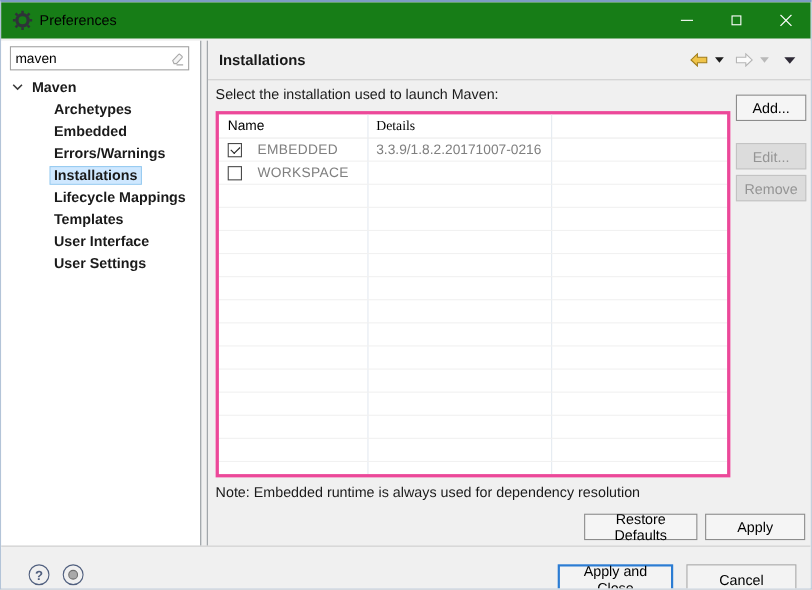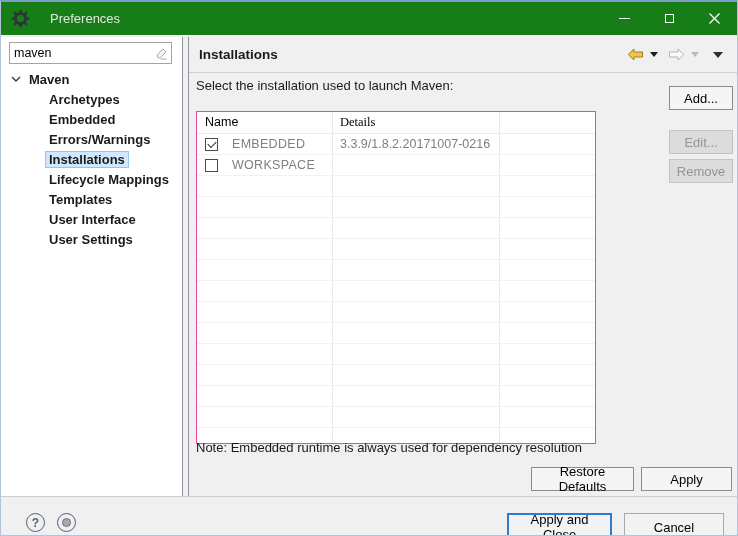--- a/index.html
+++ b/index.html
@@ -6,21 +6,21 @@
   *{box-sizing:border-box;}
   .window{
     position:relative;width:738px;height:536px;overflow:hidden;
     border:1px solid #b3c4d8;border-top:2px solid #7e9cc4;
     background:#f0f0f0;
     font-family:"Liberation Sans","DejaVu Sans",sans-serif;font-size:13px;color:#1a1a1a;
   }
   
   .titlebar{height:33px;background:#177d17;display:flex;align-items:center;}
   .gear{margin-left:10px;display:flex;align-items:center;}
-  .win-title{color:#e5e5e5;margin-left:20px;font-size:13px;}
+  .win-title{color:#000000;margin-left:6px;font-size:13px;}
   .win-controls{margin-left:auto;display:flex;height:33px;}
   .win-btn{width:45px;height:33px;display:flex;align-items:center;justify-content:center;cursor:default;}
   .glyph-min{width:11px;height:1px;background:#fff;}
   .glyph-max{width:9px;height:9px;border:1px solid #fff;}
   
   .main{position:absolute;top:35px;left:0;right:0;height:462px;display:flex;}
   .sidebar{width:182px;background:#fff;border-right:1px solid #90969b;position:relative;}
   .sash{width:6px;background:#f0f0f0;border-right:1px solid #90969b;}
   .rightpanel{flex:1;position:relative;background:#f0f0f0;}
   
@@ -39,21 +39,21 @@
   .panel-title{font-weight:bold;font-size:13.5px;}
   .nav{margin-left:auto;display:flex;align-items:center;}
   .caret{width:0;height:0;border-left:4px solid transparent;border-right:4px solid transparent;border-top:5px solid #1d1d1d;margin-left:6px;}
   .caret.light{border-top-color:#b9b9b9;}
   .caret.dark{border-top-color:#2e2a36;margin-left:14px;border-left-width:5px;border-right-width:5px;border-top-width:6px;}
   .navgap{width:10px;}
   
   .desc{position:absolute;left:7px;top:41px;}
   .note{position:absolute;left:7px;top:403px;}
   
-  .mtable{position:absolute;left:7px;top:64px;width:400px;height:333px;background:#fff;border:1px solid #ec4899;overflow:hidden;margin-top:10px;}
+  .mtable{position:absolute;left:7px;top:64px;width:468px;height:333px;background:#fff;border:3px solid #ec4899;overflow:hidden;}
   .vline{position:absolute;top:0;bottom:0;width:1px;background:#e4eaf1;}
   .thead{position:relative;height:22px;border-bottom:1px solid #ececec;font-size:12.5px;color:#000;}
   .thead span{position:absolute;top:3px;}
   .th-name{left:8px;}
   .th-details{left:143px;font-family:Liberation Serif, serif;}
   .trow{position:relative;height:21px;border-bottom:1px solid #f1f1f1;font-size:12.5px;color:#7f7f7f;}
   .cbx{position:absolute;left:8px;top:4px;width:13px;height:13px;border:1px solid #4a4a4a;background:#fff;}
   .cbx.checked::after{content:"";position:absolute;left:2px;top:2px;width:7px;height:4px;border-left:1.6px solid #262626;border-bottom:1.6px solid #262626;transform:rotate(-45deg);}
   .row-name{position:absolute;left:35px;top:3px;letter-spacing:.3px;}
   .row-details{position:absolute;left:143px;top:3px;display:flex;align-items:center;gap:6px;}

